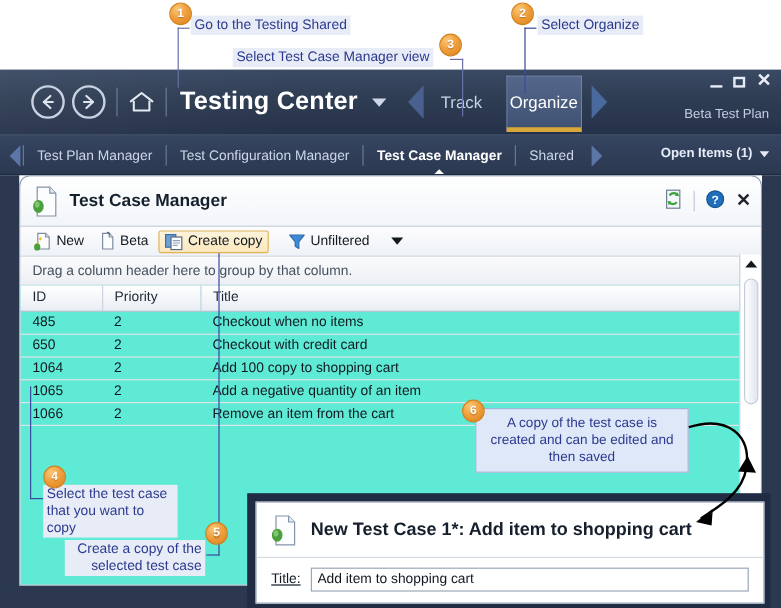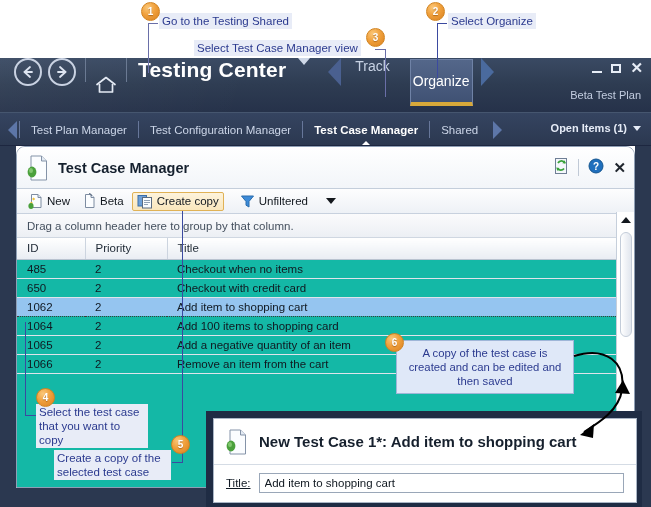--- a/index.html
+++ b/index.html
@@ -42,22 +42,22 @@
     position:absolute;left:0;top:58px;width:651px;height:88px;
     background:linear-gradient(180deg,#3a4a63 0%,#2e3c52 30%,#26324a 60%,#2b3850 100%);
     overflow:hidden;
   }
   .chrome:before{
     content:"";position:absolute;left:-60px;top:-40px;width:420px;height:180px;
     background:linear-gradient(120deg, rgba(255,255,255,.055), rgba(255,255,255,0) 70%);
     transform:rotate(-12deg);
   }
   .navRow1{
-    position:absolute;left:4px;top:0;width:576px;height:54px;
-    display:flex;
+    position:absolute;left:16px;top:0;width:576px;height:54px;
+    display:flex;align-items:center;
   }
   .circBtn{
     width:28px;height:28px;border-radius:50%;border:2px solid #c9d2e2;
     display:flex;align-items:center;justify-content:center;color:#dde4f0;
     margin-left:10px;flex:none;
   }
   .circBtn svg{display:block;}
   .vsep{width:1px;height:24px;background:#6b7a93;margin:0 9px;flex:none;}
   .homeIcon{color:#e4eaf4;display:flex;align-items:center;flex:none;}
   .appTitle{
@@ -168,21 +168,21 @@
     border-top:6px solid #14181d;margin-left:10px;
   }
 
   .groupBar{
     height:24px;display:flex;align-items:center;padding-left:10px;
     font-size:11.5px;color:#45505e;
     background:linear-gradient(180deg,#fbfbfc 0%,#eceff4 100%);
     border-bottom:1px solid #cfd7e1;
   }
 
-  .gridWrap{position:absolute;left:0;top:91px;width:601px;height:251px;background:#14b8a6;}
+  .gridWrap{position:absolute;left:0;top:91px;width:601px;height:251px;background:#5eead4;}
   table.grid{width:601px;border-collapse:collapse;table-layout:fixed;}
   table.grid th{
     font-size:11.5px;font-weight:normal;color:#1d2733;text-align:left;
     padding:3px 0 3px 10px;height:21px;
     background:linear-gradient(180deg,#ffffff 0%,#e9edf3 100%);
     border-bottom:1px solid #b9c3d0;border-right:1px solid #ccd4df;
   }
   table.grid td{
     font-size:11.5px;color:#101820;padding:3px 0 3px 10px;height:18px;
     border-bottom:1px solid #dfe4eb;
@@ -420,29 +420,24 @@
         <tr>
           <td>485</td>
           <td>2</td>
           <td>Checkout when no items</td>
         </tr>
         <tr>
           <td>650</td>
           <td>2</td>
           <td>Checkout with credit card</td>
         </tr>
-        <tr class="selRow">
-          <td>1062</td>
-          <td>2</td>
-          <td>Add item to shopping cart</td>
-        </tr>
         <tr>
           <td>1064</td>
           <td>2</td>
-          <td>Add 100 items to shopping card</td>
+          <td>Add 100 copy to shopping cart</td>
         </tr>
         <tr>
           <td>1065</td>
           <td>2</td>
           <td>Add a negative quantity of an item</td>
         </tr>
         <tr>
           <td>1066</td>
           <td>2</td>
           <td>Remove an item from the cart</td>
@@ -468,21 +463,21 @@
 <svg class="arrowSvg" width="91" height="112" viewBox="0 0 91 112">
   <path d="M14 8 C46 -2, 66 14, 62 42 C59 62, 40 74, 24 84" stroke="#000000" stroke-width="2" fill="none"></path>
   <path d="M63 32 L70 46 L55 45 Z" fill="#000000"></path>
   <path d="M20 87 L34 76 L33 90 Z" fill="#000000"></path>
 </svg>
 
 <div class="badge" style="left:36px;top:388px;">4</div>
 <div class="calloutText multi" style="left:36px;top:404px;width:112px;">Select the test case that you want to copy</div>
 
 <div class="badge" style="left:171px;top:435px;">5</div>
-<div class="calloutText multi" style="left:54px;top:450px;width:117px;text-align:left;">Create a copy of the selected test case</div>
+<div class="calloutText multi" style="left:54px;top:450px;width:117px;text-align:right;">Create a copy of the selected test case</div>
 
 <div class="dlgShadow"></div>
 <div class="dlg">
   <div class="dlgHead">
     <div class="docIcon" style="margin-right:11px;">
       <svg width="22" height="26" viewBox="0 0 22 26" aria-hidden="true">
         <path d="M4 1 H14.5 L19.5 6 V25 H4 Z" fill="#fbfdff" stroke="#8493a8" stroke-width="1"></path>
         <path d="M14.5 1 V6 H19.5" fill="#e4ebf4" stroke="#8493a8" stroke-width="1"></path>
         <ellipse cx="5" cy="17" rx="4.4" ry="5.4" fill="#4aa03c"></ellipse>
         <ellipse cx="4" cy="15.5" rx="2" ry="2.6" fill="#8ed07c" opacity=".8"></ellipse>

